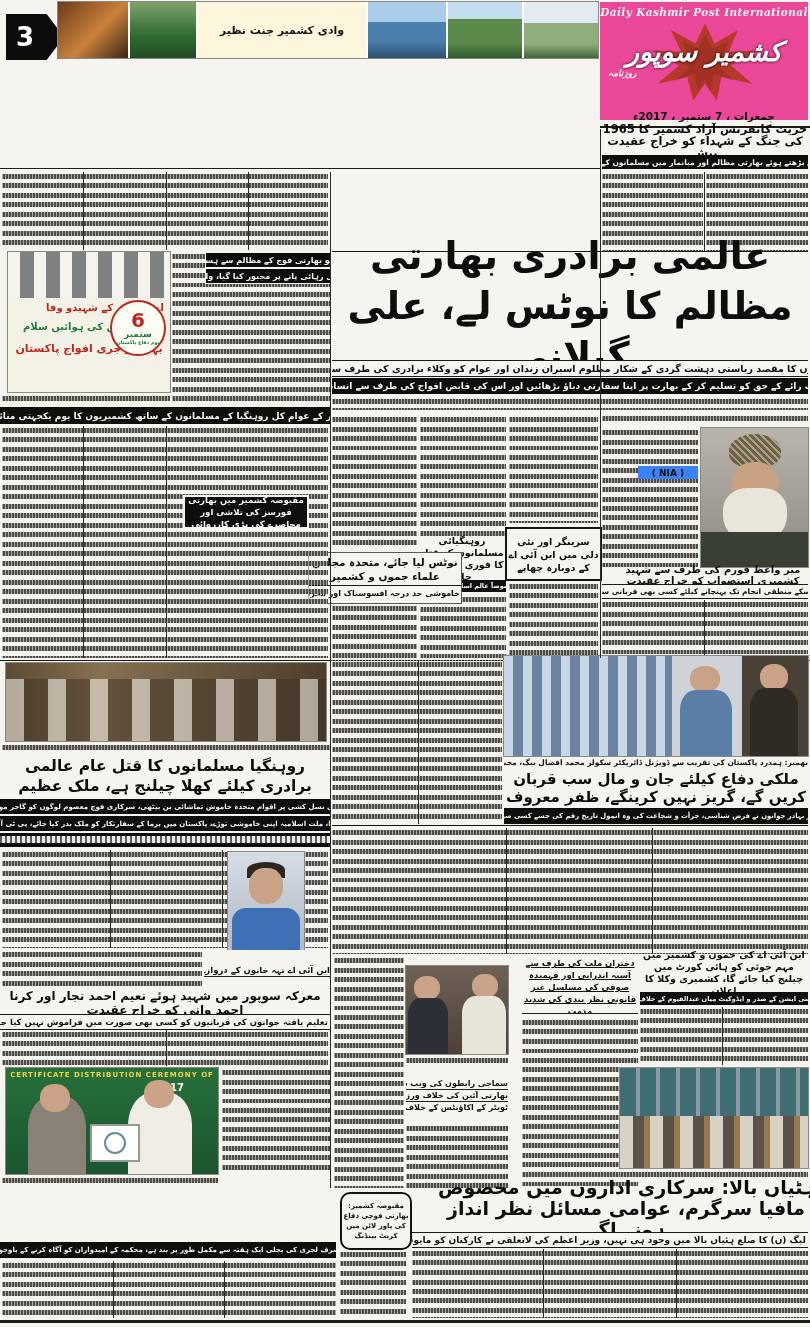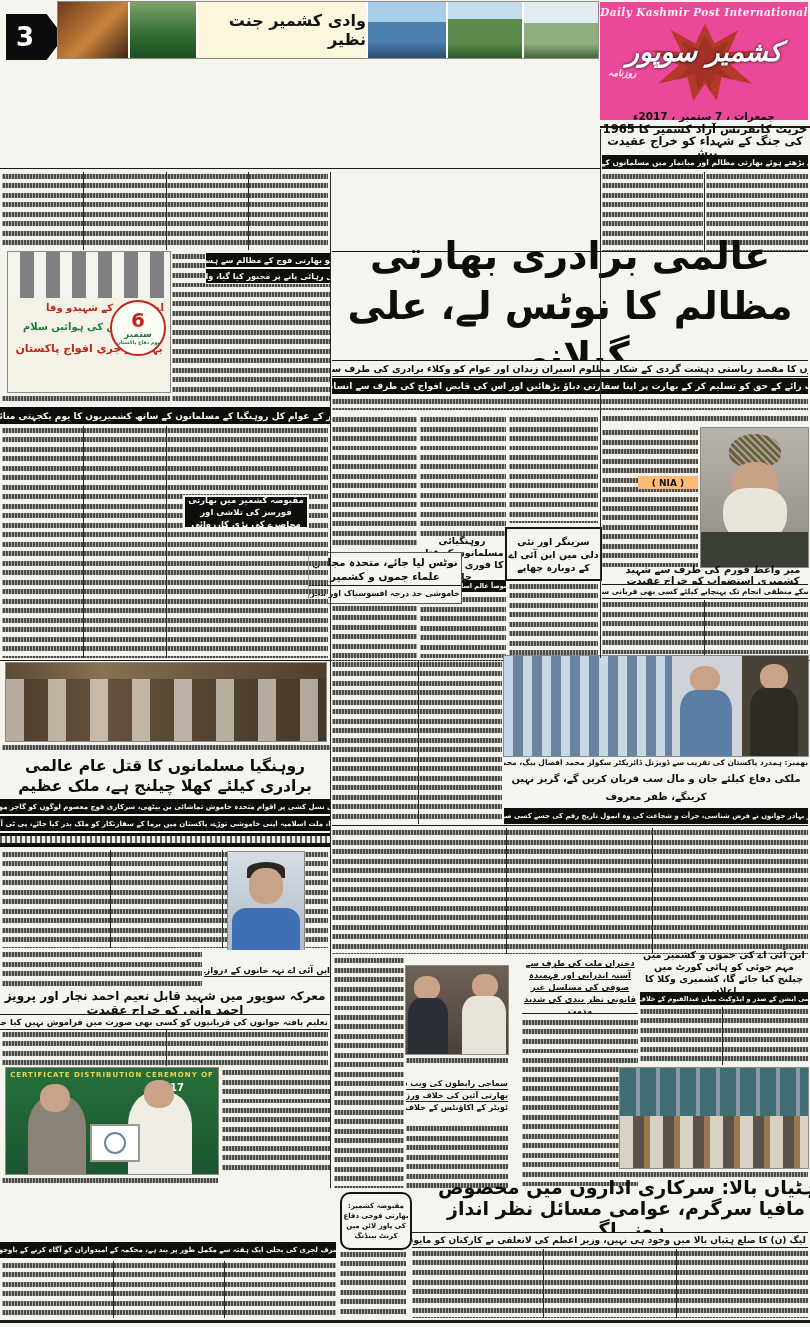--- a/index.html
+++ b/index.html
@@ -32,21 +32,21 @@
 
   <div class="abs" style="left:6px;top:14px;width:58px;height:46px;background:#0c0c0c;
               clip-path:polygon(0 0,70% 0,100% 50%,70% 100%,0 100%);display:flex;align-items:center;">
     <span style="color:#fff;font-weight:900;font-size:26px;padding-left:10px;">3</span>
   </div>
 
   <div class="abs ph" style="left:58px;top:2px;width:540px;height:56px;display:flex;background:#fff;">
     <div style="width:70px;height:100%;background:linear-gradient(135deg,#6e3a1c,#c9823c 55%,#3c2413);"></div>
     <div style="width:66px;height:100%;margin-left:2px;background:linear-gradient(180deg,#7fa36b,#2f6b31 60%,#204d22);"></div>
     <div style="width:168px;height:100%;margin-left:2px;background:#fbf6dc;display:flex;align-items:center;justify-content:center;">
-      <span class="u" style="font-weight:900;font-size:16px;color:#141414;">وادی کشمیر جنت نظیر</span>
+      <span class="u" style="font-weight:900;font-size:11px;color:#141414;">وادی کشمیر جنت نظیر</span>
     </div>
     <div style="width:78px;height:100%;margin-left:2px;background:linear-gradient(180deg,#a9cde8 0 35%,#4a7fae 35% 70%,#2c4f72);"></div>
     <div style="width:74px;height:100%;margin-left:2px;background:linear-gradient(180deg,#c3dcee 0 30%,#5c8a4a 30% 72%,#2f5b2e);"></div>
     <div style="flex:1;margin-left:2px;background:linear-gradient(180deg,#e2eaf2 0 38%,#8fae7c 38% 75%,#44663d);"></div>
   </div>
 
   <div class="abs" style="left:600px;top:2px;width:208px;height:118px;background:#ec4899;font-style:italic;">
     <div style="position:absolute;left:0;top:4px;width:100%;text-align:center;color:#f2f2ee;
                 font-family:'DejaVu Serif',serif;font-weight:700;font-size:10.5px;letter-spacing:.4px;">Daily Kashmir Post International</div>
     <svg class="abs" style="left:46px;top:18px;" width="118" height="84" viewBox="0 0 100 100" preserveAspectRatio="none">
@@ -69,21 +69,21 @@
   <div class="abs vr" style="left:704px;top:172px;width:1px;height:79px;"></div>
 
   <div class="abs hr2" style="left:332px;top:251px;width:476px;height:1px;"></div>
   <div class="abs hl u" style="left:332px;top:254px;width:476px;height:104px;font-size:38px;line-height:50px;">عالمی برادری بھارتی مظالم کا نوٹس لے، علی گیلانی</div>
   <div class="abs sub u" style="left:332px;top:360px;width:476px;height:15px;font-size:9.5px;">قانونی اداروں کے خلاف اس قسم کی بے جا کارروائیوں کا مقصد ریاستی دہشت گردی کے شکار مظلوم اسیران زندان اور عوام کو وکلاء برادری کی طرف سے قانونی امداد اور صلاح مشوروں سے محروم کرنا ہے</div>
   <div class="abs bar u" style="left:332px;top:378px;width:476px;height:16px;font-size:9px;">ریاست جموں کشمیر کے لوگوں کے استصواب رائے کے حق کو تسلیم کر کے بھارت پر اپنا سفارتی دباؤ بڑھائیں اور اس کی قابض افواج کی طرف سے انسانی حقوق کی پامالیوں کا سنجیدہ نوٹس لیں</div>
   <div class="abs tx" style="left:332px;top:397px;width:476px;height:13px;"></div>
 
   <div class="abs tx" style="left:602px;top:414px;width:206px;height:11px;"></div>
   <div class="abs tx" style="left:602px;top:428px;width:96px;height:139px;"></div>
-  <div class="abs" style="left:638px;top:476px;width:60px;height:13px;background:#fdba74;font-weight:700;font-size:9px;
+  <div class="abs" style="left:638px;top:466px;width:60px;height:13px;background:#3b82f6;font-weight:700;font-size:9px;
               display:flex;align-items:center;justify-content:center;">( NIA )</div>
   <div class="abs ph" style="left:701px;top:428px;width:107px;height:139px;background:linear-gradient(180deg,#b9b5ad,#8e8a82);">
     <div style="position:absolute;left:28px;top:6px;width:52px;height:34px;background:#6b6148;border-radius:50% 50% 42% 42%;
          background-image:repeating-linear-gradient(45deg,rgba(230,220,190,.5) 0 2px,transparent 2px 5px);"></div>
     <div style="position:absolute;left:31px;top:34px;width:46px;height:44px;background:#c9a183;border-radius:46%;"></div>
     <div style="position:absolute;left:22px;top:60px;width:64px;height:56px;background:#e9e5da;border-radius:38% 38% 50% 50%;"></div>
     <div style="position:absolute;left:0;top:104px;width:107px;height:35px;background:#3a3f35;"></div>
   </div>
 
   <div class="abs tx" style="left:332px;top:415px;width:85px;height:133px;"></div>
@@ -160,21 +160,21 @@
   <div class="abs ph" style="left:228px;top:852px;width:76px;height:104px;background:linear-gradient(180deg,#d5dde5,#aeb8c2);">
     <div style="position:absolute;left:19px;top:10px;width:38px;height:16px;background:#2c2620;border-radius:50% 50% 0 0;"></div>
     <div style="position:absolute;left:21px;top:16px;width:34px;height:36px;background:#c9a287;border-radius:44%;"></div>
     <div style="position:absolute;left:4px;top:56px;width:68px;height:48px;background:#3f6fb5;border-radius:14px 14px 0 0;"></div>
   </div>
   <div class="abs tx" style="left:2px;top:950px;width:200px;height:40px;"></div>
   <div class="abs mini" style="left:204px;top:950px;width:126px;height:40px;">
     <span class="u" style="font-size:8.5px;">این آئی اے تہہ خانوں کے دروازے کھلے رکھے ہیں، ہم آتے ہیں، مشترکہ حریت قیادت</span>
   </div>
 
-  <div class="abs hl u" style="left:0;top:994px;width:330px;height:18px;font-size:12px;">معرکہ سوپور میں شہید قابل نعیم احمد نجار اور پرویز احمد وانی کو خراج عقیدت</div>
+  <div class="abs hl u" style="left:0;top:994px;width:330px;height:18px;font-size:12px;">معرکہ سوپور میں شہید ہوئے نعیم احمد نجار اور کرنا احمد وانی کو خراج عقیدت</div>
   <div class="abs sub u" style="left:0;top:1014px;width:330px;height:14px;font-size:8.5px;">اعلیٰ تعلیم یافتہ جوانوں کی قربانیوں کو کسی بھی صورت میں فراموش نہیں کیا جائے گا</div>
   <div class="abs tx" style="left:2px;top:1030px;width:326px;height:36px;"></div>
   <div class="abs vr" style="left:166px;top:1030px;width:1px;height:36px;"></div>
 
   <div class="abs ph" style="left:6px;top:1068px;width:212px;height:106px;background:linear-gradient(180deg,#27703b,#1b5530);">
     <div style="position:absolute;left:0;top:3px;width:100%;text-align:center;color:#f4d24b;font-weight:700;font-size:7px;letter-spacing:1px;white-space:nowrap;overflow:hidden;">CERTIFICATE DISTRIBUTION CEREMONY OF</div>
     <div style="position:absolute;right:34px;top:14px;color:#fdfdfb;font-weight:700;font-size:10px;">2017</div>
     <div style="position:absolute;left:22px;top:28px;width:58px;height:78px;background:#8a8277;border-radius:40% 40% 0 0;"></div>
     <div style="position:absolute;left:34px;top:16px;width:30px;height:28px;background:#c9a287;border-radius:46%;"></div>
     <div style="position:absolute;right:26px;top:24px;width:64px;height:82px;background:#f0ede4;border-radius:40% 40% 0 0;"></div>
@@ -205,21 +205,21 @@
          background-image:repeating-linear-gradient(90deg,rgba(210,224,236,.8) 0 9px,rgba(86,110,140,.7) 9px 19px);"></div>
     <div style="position:absolute;left:168px;top:0;width:70px;height:100%;background:#cdd3d8;"></div>
     <div style="position:absolute;left:186px;top:10px;width:30px;height:26px;background:#c9a287;border-radius:46%;"></div>
     <div style="position:absolute;left:176px;top:34px;width:52px;height:66px;background:#5b7ea6;border-radius:30% 30% 0 0;"></div>
     <div style="position:absolute;left:238px;top:0;width:66px;height:100%;background:#4a4136;"></div>
     <div style="position:absolute;left:256px;top:8px;width:28px;height:26px;background:#caa389;border-radius:46%;"></div>
     <div style="position:absolute;left:246px;top:32px;width:48px;height:68px;background:#2e2a24;border-radius:30% 30% 0 0;"></div>
   </div>
   <div class="abs u" style="left:504px;top:758px;width:304px;height:11px;font-size:7.5px;font-weight:700;text-align:center;
               overflow:hidden;white-space:nowrap;">بھمبر: ہمدرد پاکستان کی تقریب سے ڈویژنل ڈائریکٹر سکولز محمد افضال بیگ، محمد ایوب و دیگر خطاب کر رہے ہیں</div>
-  <div class="abs hl u" style="left:504px;top:770px;width:304px;height:36px;font-size:10px;line-height:18px;">ملکی دفاع کیلئے جان و مال سب قربان کریں گے، گریز نہیں کرینگے، ظفر معروف</div>
+  <div class="abs hl u" style="left:504px;top:770px;width:304px;height:36px;font-size:15px;line-height:18px;">ملکی دفاع کیلئے جان و مال سب قربان کریں گے، گریز نہیں کرینگے، ظفر معروف</div>
   <div class="abs bar u" style="left:504px;top:808px;width:304px;height:16px;font-size:6.8px;">پاکستان ایئر فورس کے شاہینوں اور بہادر جوانوں نے فرض شناسی، جرأت و شجاعت کی وہ انمول تاریخ رقم کی جسے کسی صورت بھی نظر انداز نہیں کیا جاسکتا</div>
 
   <div class="abs tx" style="left:334px;top:956px;width:70px;height:232px;"></div>
 
   <div class="abs ph" style="left:406px;top:966px;width:102px;height:88px;background:linear-gradient(180deg,#6e6257,#4c4038);">
     <div style="position:absolute;left:8px;top:10px;width:26px;height:24px;background:#c9a287;border-radius:46%;"></div>
     <div style="position:absolute;left:2px;top:32px;width:40px;height:56px;background:#2c2f38;border-radius:30% 30% 0 0;"></div>
     <div style="position:absolute;right:10px;top:8px;width:26px;height:24px;background:#caa389;border-radius:46%;"></div>
     <div style="position:absolute;right:2px;top:30px;width:44px;height:58px;background:#e8e4da;border-radius:30% 30% 0 0;"></div>
   </div>

